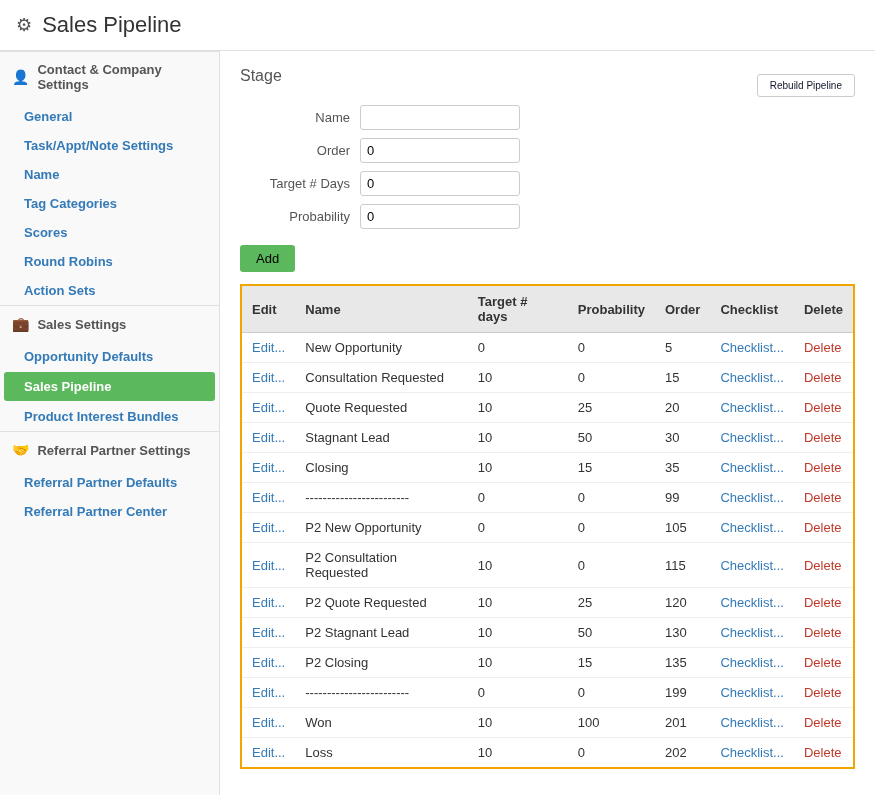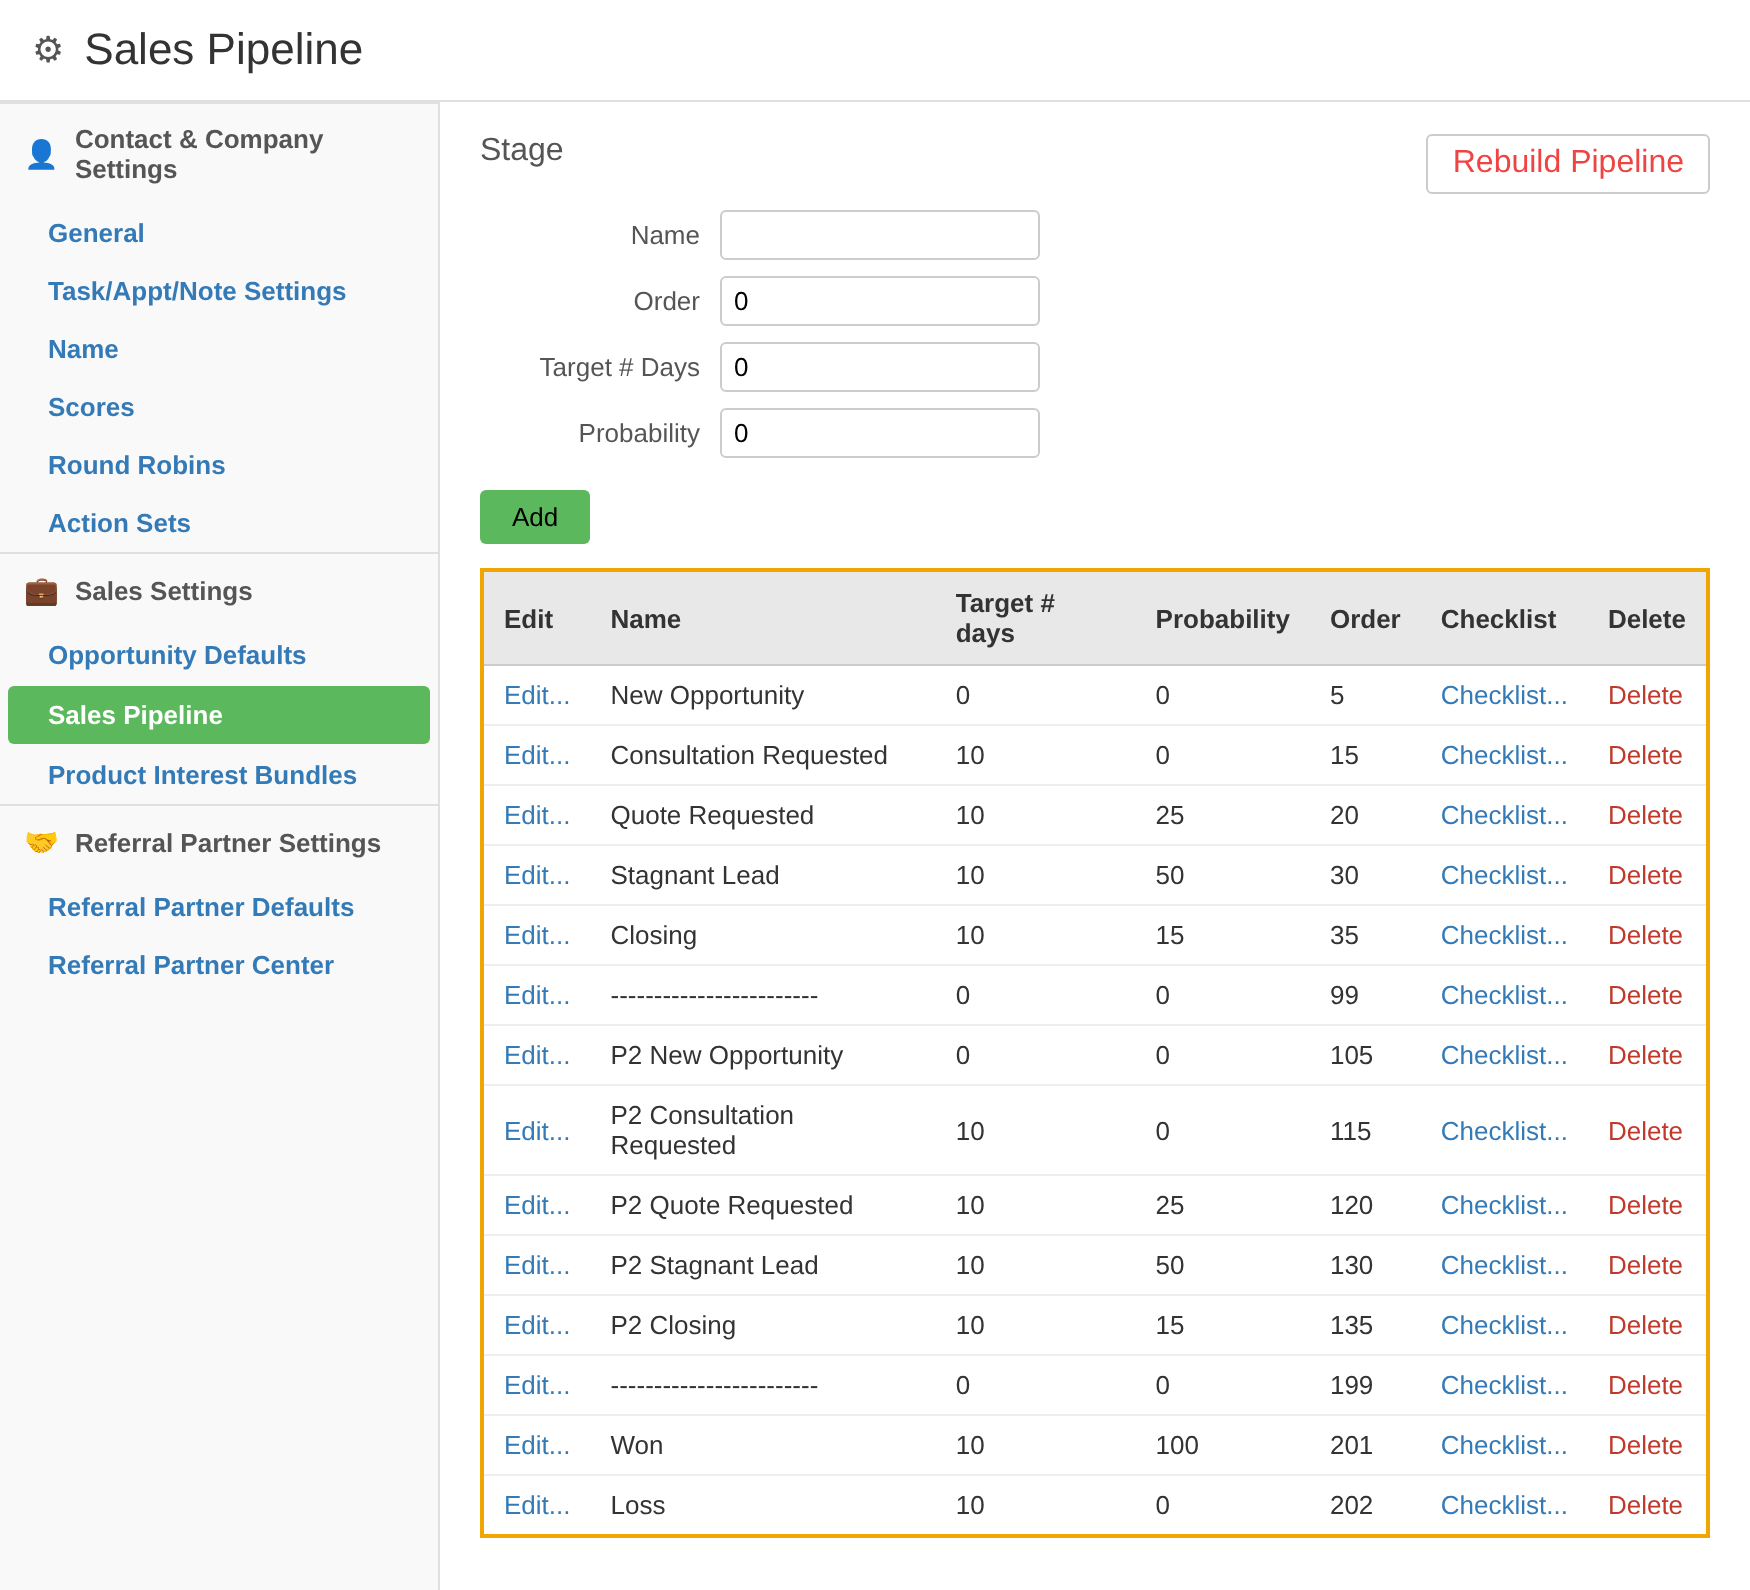--- a/index.html
+++ b/index.html
@@ -26,21 +26,21 @@
     .content { flex: 1; padding: 16px 20px; }
 
     .section-title { font-size: 16px; color: #555; margin-bottom: 12px; font-weight: normal; }
 
     .form-group { display: flex; align-items: center; margin-bottom: 8px; }
     .form-label { width: 120px; text-align: right; padding-right: 10px; color: #555; font-size: 13px; }
     .form-input { width: 160px; padding: 4px 6px; border: 1px solid #ccc; border-radius: 3px; font-size: 13px; }
 
     .add-btn { background: #5cb85c; color: #000000; border: none; padding: 6px 16px; border-radius: 3px; cursor: pointer; font-size: 13px; margin-top: 8px; margin-bottom: 12px; }
 
-    .rebuild-btn { float: right; background: #fff; color: #ef4444; border: 1px solid #ccc; padding: 5px 12px; border-radius: 3px; cursor: pointer; font-size: 16px; }
+    .rebuild-btn { float: right; background: #fff; color: #0f172a; border: 1px solid #ccc; padding: 5px 12px; border-radius: 3px; cursor: pointer; font-size: 10px; }
 
     .header-row { display: flex; justify-content: space-between; align-items: flex-end; margin-bottom: 8px; }
 
     .link-blue { color: #337ab7; cursor: pointer; text-decoration: none; }
     .link-red { color: #c0392b; cursor: pointer; text-decoration: none; }
 
     .table-wrapper { border: 2px solid #f0a500; border-radius: 0; overflow: hidden; }
     table { width: 100%; border-collapse: collapse; }
     table th { background: #e8e8e8; padding: 8px 10px; text-align: left; font-weight: bold; color: #333; border-bottom: 1px solid #ccc; }
     table td { padding: 7px 10px; border-bottom: 1px solid #eee; color: #333; }
@@ -60,20 +60,21 @@
 
     <nav class="sidebar">
 
       <div class="sidebar-section-header">
         <span class="section-icon">👤</span>
         <span>Contact &amp; Company Settings</span>
       </div>
       <a class="sidebar-item">General</a>
       <a class="sidebar-item">Task/Appt/Note Settings</a>
       <a class="sidebar-item">Name</a>
+      <a class="sidebar-item">Tag Categories</a>
       <a class="sidebar-item">Scores</a>
       <a class="sidebar-item">Round Robins</a>
       <a class="sidebar-item">Action Sets</a>
 
       <div class="sidebar-section-header">
         <span class="section-icon">💼</span>
         <span>Sales Settings</span>
       </div>
       <a class="sidebar-item">Opportunity Defaults</a>
       <a class="sidebar-item active">Sales Pipeline</a>

